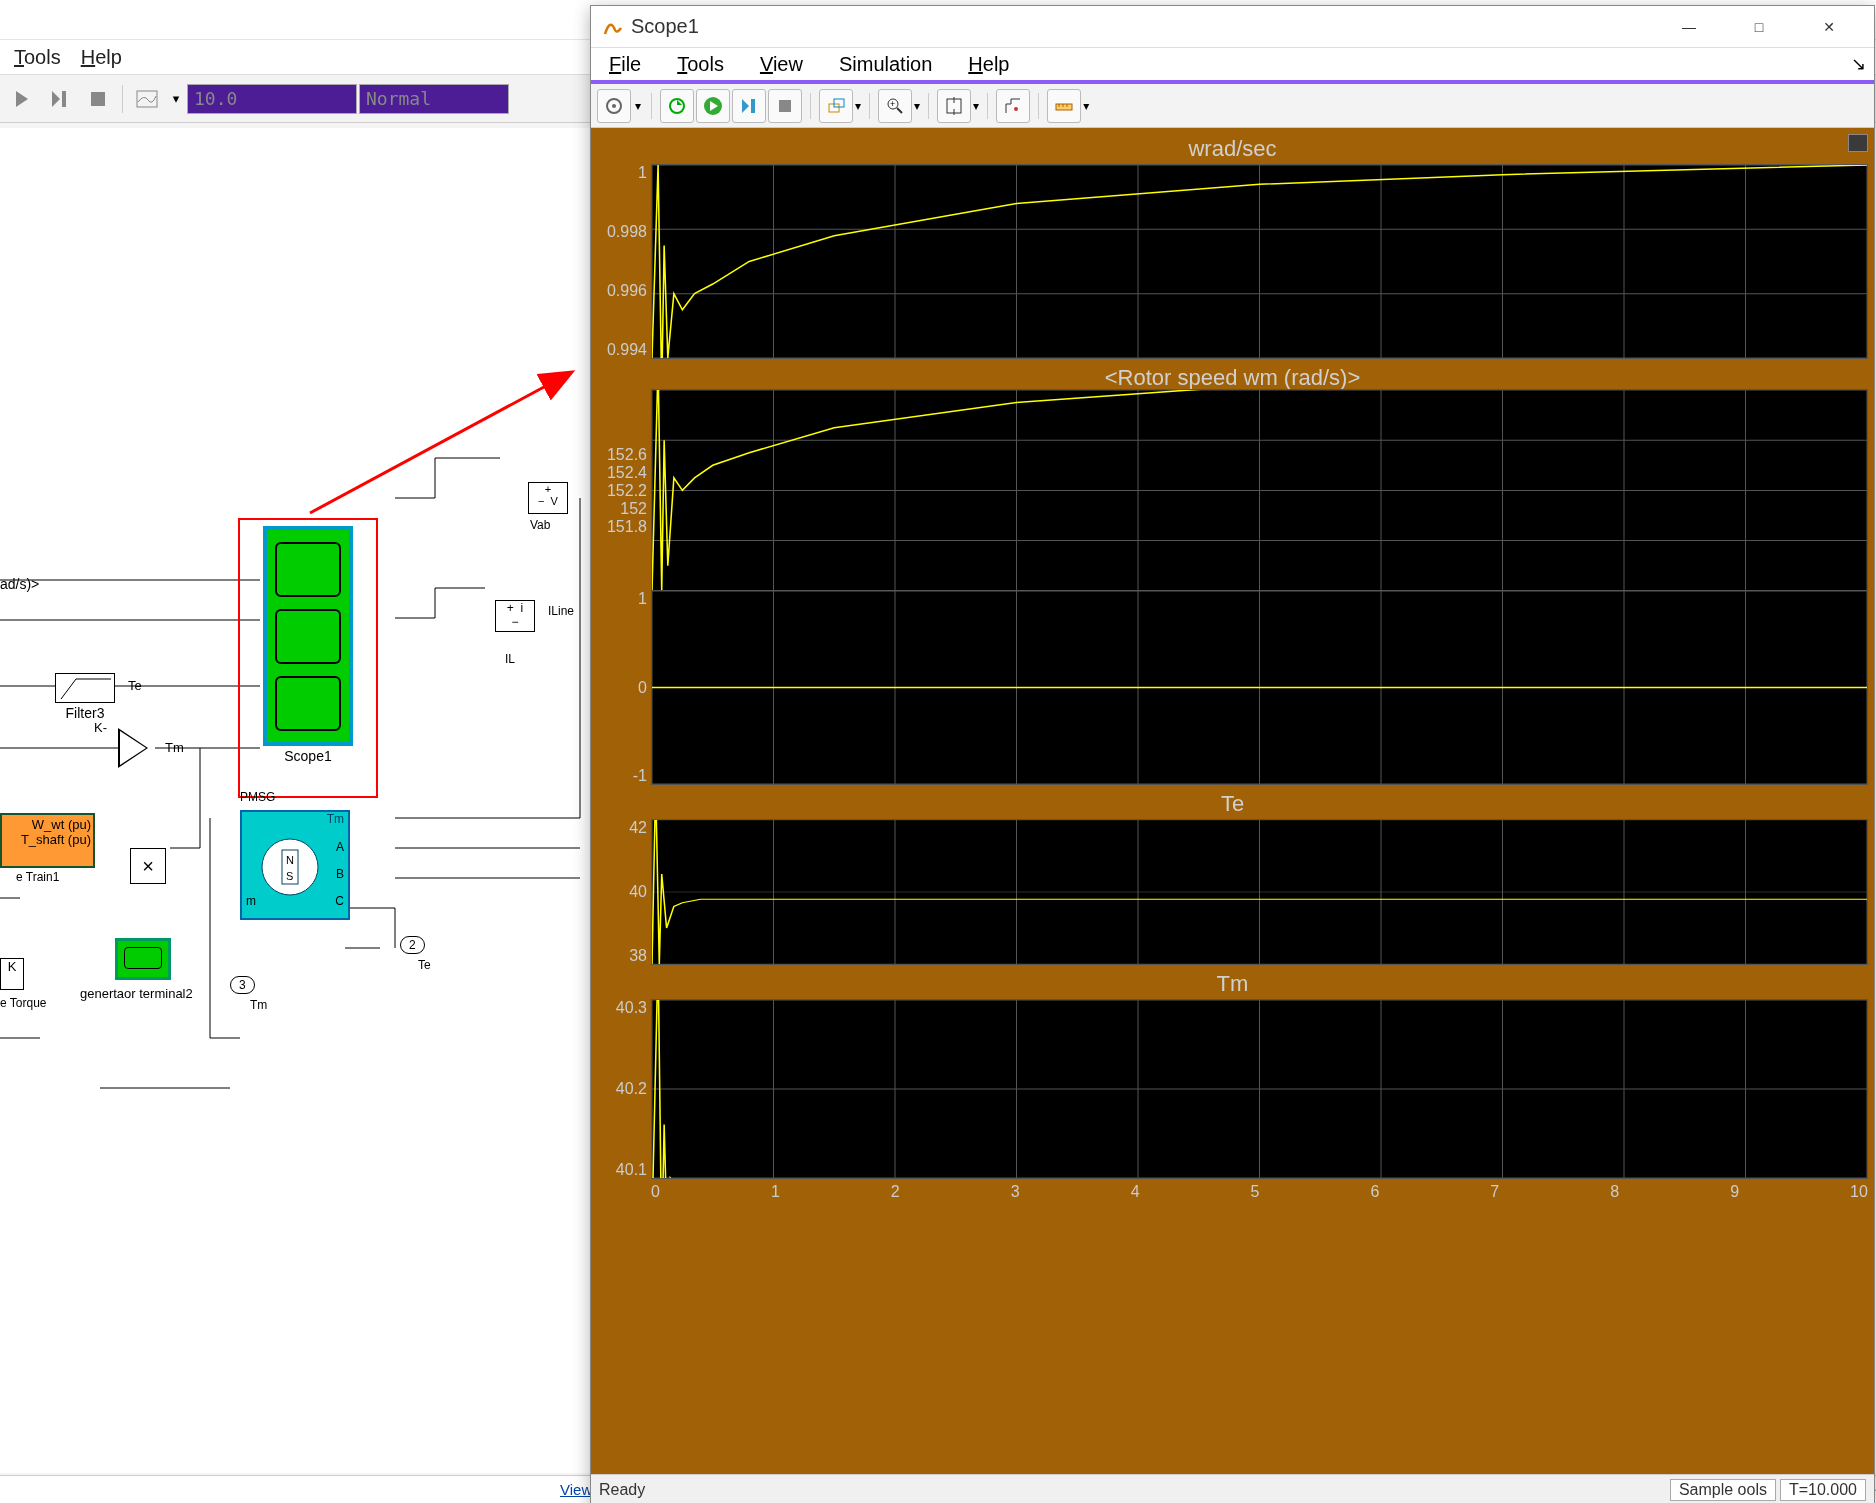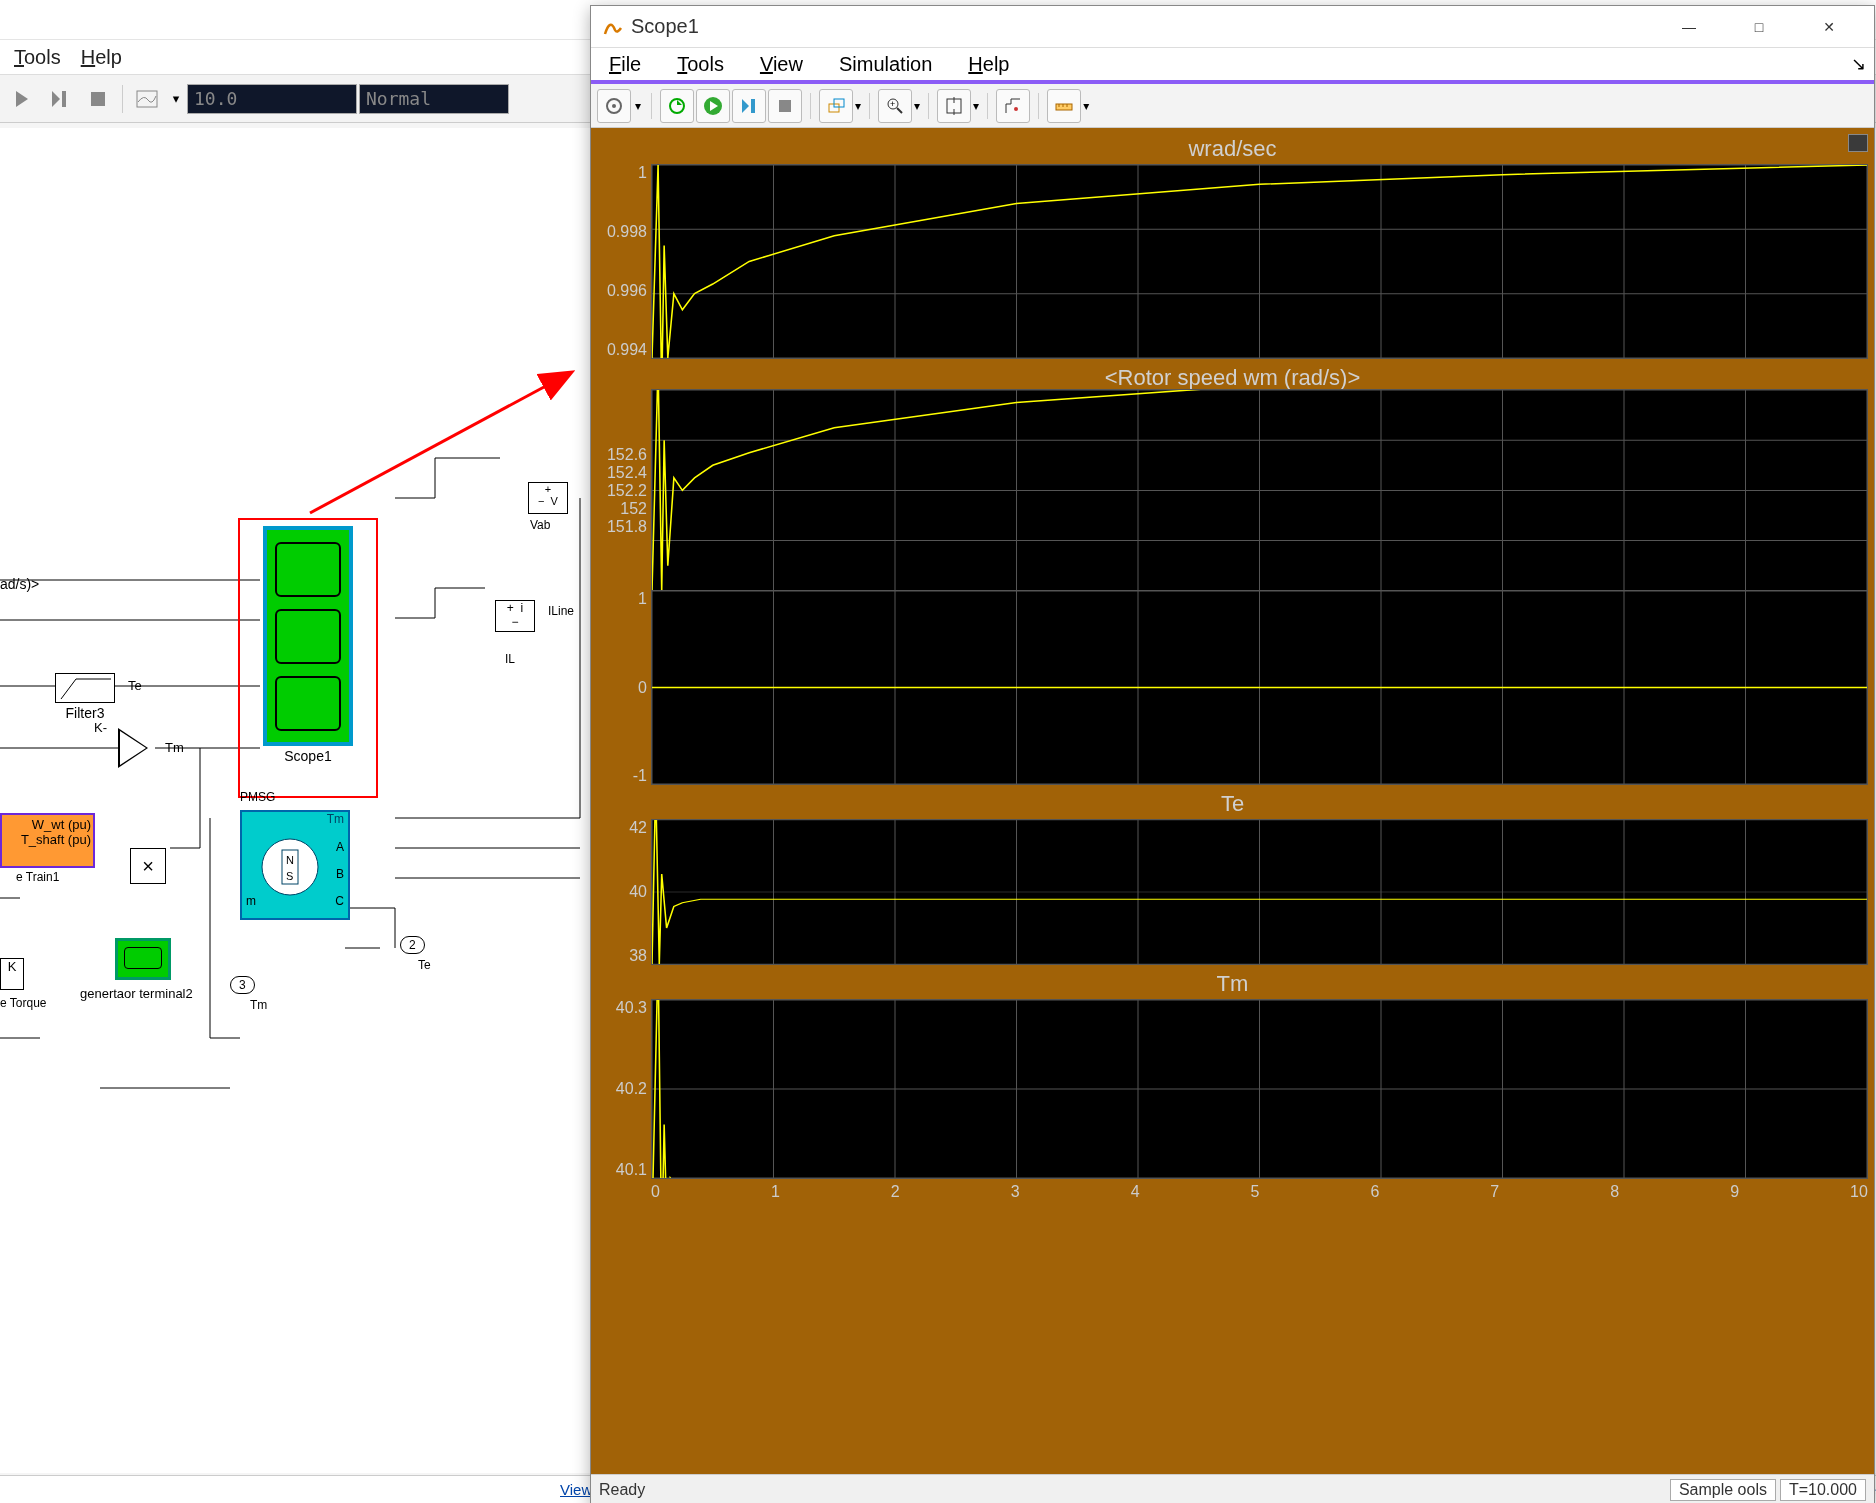--- a/index.html
+++ b/index.html
@@ -10,37 +10,37 @@
   .main-titlebar { height: 40px; background: #fff; display: flex; justify-content: flex-end; align-items: center; padding-right: 0; border-bottom: 1px solid #e5e5e5; }
   .win-btn { width: 70px; height: 40px; display: flex; align-items: center; justify-content: center; color: #333; font-size: 14px; }
 
   .main-menubar { height: 35px; background: #fff; display: flex; align-items: center; padding: 0 4px; border-bottom: 1px solid #ddd; font-size: 20px; color: #222; }
   .menu-item { padding: 2px 10px; }
   .menu-item u { text-decoration: underline; }
 
   .main-toolbar { height: 48px; background: #f3f3f3; display: flex; align-items: center; padding: 0 4px; border-bottom: 1px solid #ccc; gap: 2px; }
   .tb-btn { width: 36px; height: 36px; display: flex; align-items: center; justify-content: center; border: 1px solid transparent; }
   .tb-sep { width: 1px; height: 28px; background: #ccc; margin: 0 4px; }
-  .tb-input { height: 30px; border: 1px solid #aaa; background: #0f172a; padding: 0 6px; font-family: monospace; font-size: 18px; color: #888; }
+  .tb-input { height: 30px; border: 1px solid #aaa; background: #4c1d95; padding: 0 6px; font-family: monospace; font-size: 18px; color: #888; }
 
   .main-canvas { position: absolute; left: 0; top: 128px; right: 0; bottom: 30px; background: #fff; }
 
   
   .block { position: absolute; font-size: 12px; text-align: center; }
   .block-label { font-size: 14px; color: #000; margin-top: 2px; }
   .scope-block { border: 4px solid #0099cc; background: #00cc00; }
   .scope-inner { margin: 12px 8px; border: 2px solid #000; border-radius: 6px; height: 110px; background: #00cc00; }
   .red-highlight { border: 2px solid #ff0000; padding: 6px; }
 
   .filter-block { width: 60px; height: 30px; border: 1px solid #000; background: #fff; }
   .gain-block { width: 0; height: 0; border-left: 30px solid #000; border-top: 20px solid transparent; border-bottom: 20px solid transparent; position: relative; }
   .gain-block::after { content: ""; position: absolute; left: -28px; top: -17px; width: 0; height: 0; border-left: 26px solid #fff; border-top: 17px solid transparent; border-bottom: 17px solid transparent; }
 
   .pmsg-block { width: 110px; height: 110px; background: #00cccc; border: 2px solid #0066aa; }
-  .orange-block { width: 95px; height: 55px; background: #ff9933; border: 2px solid #6d28d9; font-size: 13px; }
+  .orange-block { width: 95px; height: 55px; background: #ff9933; border: 2px solid #14532d; font-size: 13px; }
   .prod-block { width: 36px; height: 36px; border: 1px solid #000; background: #fff; display: flex; align-items: center; justify-content: center; font-size: 20px; }
   .small-green { width: 56px; height: 42px; border: 3px solid #009966; background: #00cc00; }
   .out-port { border: 1px solid #000; border-radius: 10px; padding: 1px 8px; background:#fff; display:inline-block; }
   .meas-block { width: 40px; height: 32px; border: 1px solid #000; background: #fff; font-size: 12px; }
 
   
   .red-arrow { position: absolute; }
 
   
   .scope-win { position: absolute; left: 590px; top: 5px; width: 1285px; height: 1500px; background: #fff; border: 1px solid #888; box-shadow: 0 4px 16px rgba(0,0,0,0.3); display: flex; flex-direction: column; }

